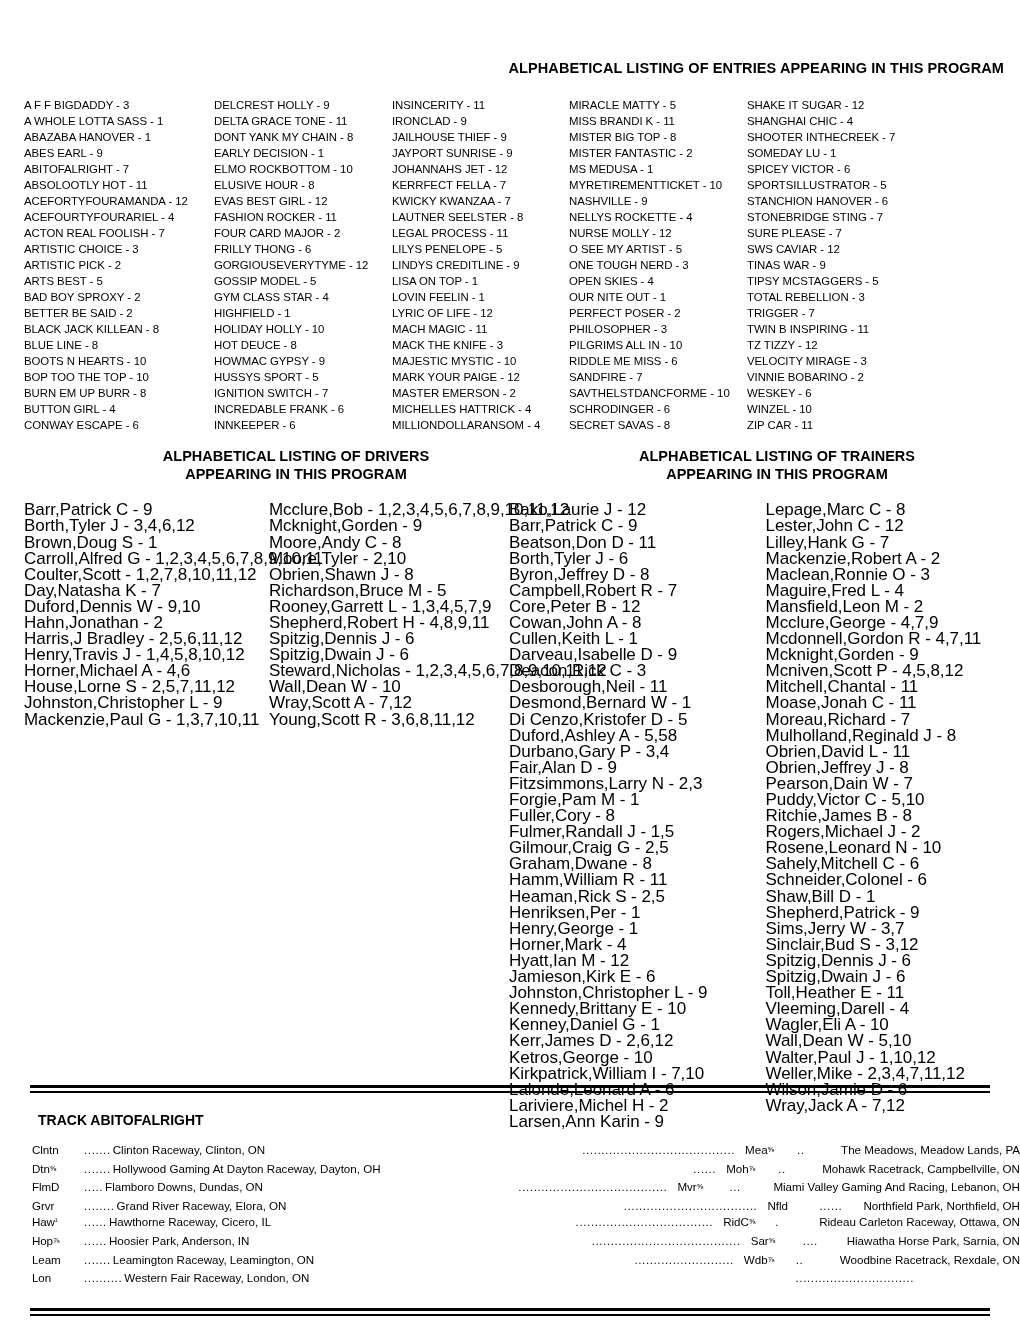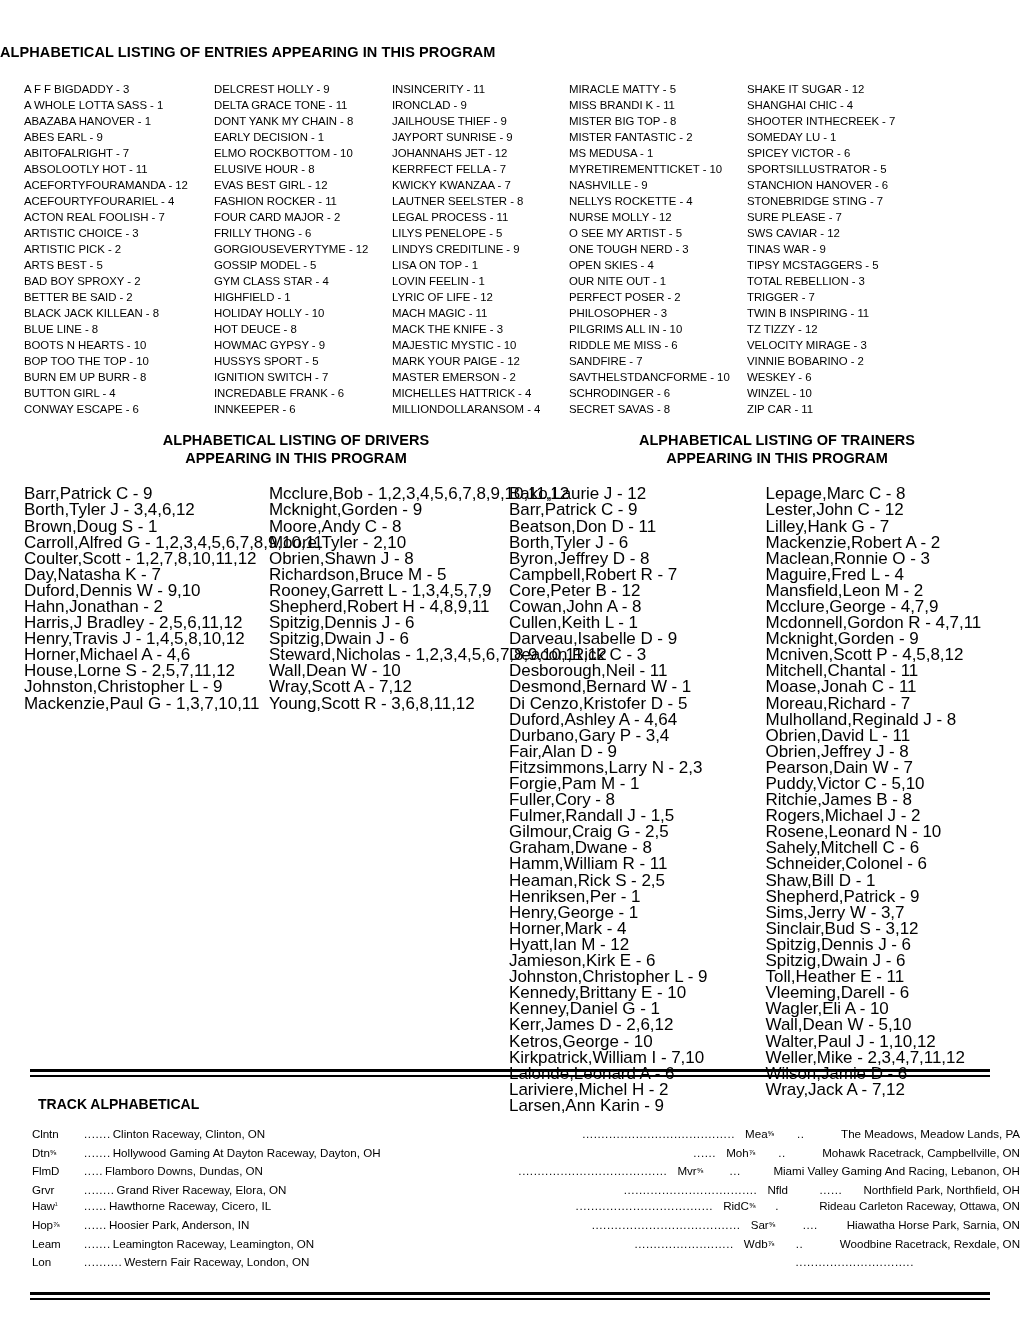--- a/index.html
+++ b/index.html
@@ -18,25 +18,25 @@
   .page {
     width: 1020px;
     height: 1320px;
     position: relative;
     box-sizing: border-box;
     padding: 0;
   }
 
   
   .main-title {
-    text-align: left;
+    text-align: right;
     font-size: 14.5px;
     font-weight: bold;
     letter-spacing: 0.1px;
-    margin: 0;
+    margin: 16px;
     padding-top: 44px;
   }
   .section-title {
     text-align: center;
     font-size: 14.5px;
     font-weight: bold;
     line-height: 18px;
     margin: 0;
   }
   .section-title .line2 { display: block; }
@@ -348,21 +348,21 @@
         <div class="dt-item">Byron,Jeffrey D - 8</div>
         <div class="dt-item">Campbell,Robert R - 7</div>
         <div class="dt-item">Core,Peter B - 12</div>
         <div class="dt-item">Cowan,John A - 8</div>
         <div class="dt-item">Cullen,Keith L - 1</div>
         <div class="dt-item">Darveau,Isabelle D - 9</div>
         <div class="dt-item">Deacon,Rick C - 3</div>
         <div class="dt-item">Desborough,Neil - 11</div>
         <div class="dt-item">Desmond,Bernard W - 1</div>
         <div class="dt-item">Di Cenzo,Kristofer D - 5</div>
-        <div class="dt-item">Duford,Ashley A - 4,64</div>
+        <div class="dt-item">Duford,Ashley A - 5,58</div>
         <div class="dt-item">Durbano,Gary P - 3,4</div>
         <div class="dt-item">Fair,Alan D - 9</div>
         <div class="dt-item">Fitzsimmons,Larry N - 2,3</div>
         <div class="dt-item">Forgie,Pam M - 1</div>
         <div class="dt-item">Fuller,Cory - 8</div>
         <div class="dt-item">Fulmer,Randall J - 1,5</div>
         <div class="dt-item">Gilmour,Craig G - 2,5</div>
         <div class="dt-item">Graham,Dwane - 8</div>
         <div class="dt-item">Hamm,William R - 11</div>
         <div class="dt-item">Heaman,Rick S - 2,5</div>
@@ -406,37 +406,37 @@
         <div class="dt-item">Rosene,Leonard N - 10</div>
         <div class="dt-item">Sahely,Mitchell C - 6</div>
         <div class="dt-item">Schneider,Colonel - 6</div>
         <div class="dt-item">Shaw,Bill D - 1</div>
         <div class="dt-item">Shepherd,Patrick - 9</div>
         <div class="dt-item">Sims,Jerry W - 3,7</div>
         <div class="dt-item">Sinclair,Bud S - 3,12</div>
         <div class="dt-item">Spitzig,Dennis J - 6</div>
         <div class="dt-item">Spitzig,Dwain J - 6</div>
         <div class="dt-item">Toll,Heather E - 11</div>
-        <div class="dt-item">Vleeming,Darell - 6</div>
+        <div class="dt-item">Vleeming,Darell - 4</div>
         <div class="dt-item">Wagler,Eli A - 10</div>
         <div class="dt-item">Wall,Dean W - 5,10</div>
         <div class="dt-item">Walter,Paul J - 1,10,12</div>
         <div class="dt-item">Weller,Mike - 2,3,4,7,11,12</div>
         <div class="dt-item">Wilson,Jamie D - 6</div>
         <div class="dt-item">Wray,Jack A - 7,12</div>
       </div>
   </div>
 
   <div class="rule-group" style="top:1069px;">
     <div class="rule-thick"></div>
     <div class="rule-thin"></div>
   </div>
 
   <div class="track-section" style="top:1096px;">
-    <h2 class="track-title">TRACK ALPHABETICAL</h2>
+    <h2 class="track-title">TRACK ABITOFALRIGHT</h2>
     <div class="track-table">
         <div class="track-row">
           <span class="tcode">Clntn</span>
           <span class="tdots">.......</span>
           <span class="tname">Clinton Raceway, Clinton, ON</span>
           <span class="tfill">........................................</span>
           <span class="tcode2">Mea<span class="fracspan">⅝</span></span>
           <span class="tdots2">..</span>
           <span class="tname2">The Meadows, Meadow Lands, PA</span>
         </div>

